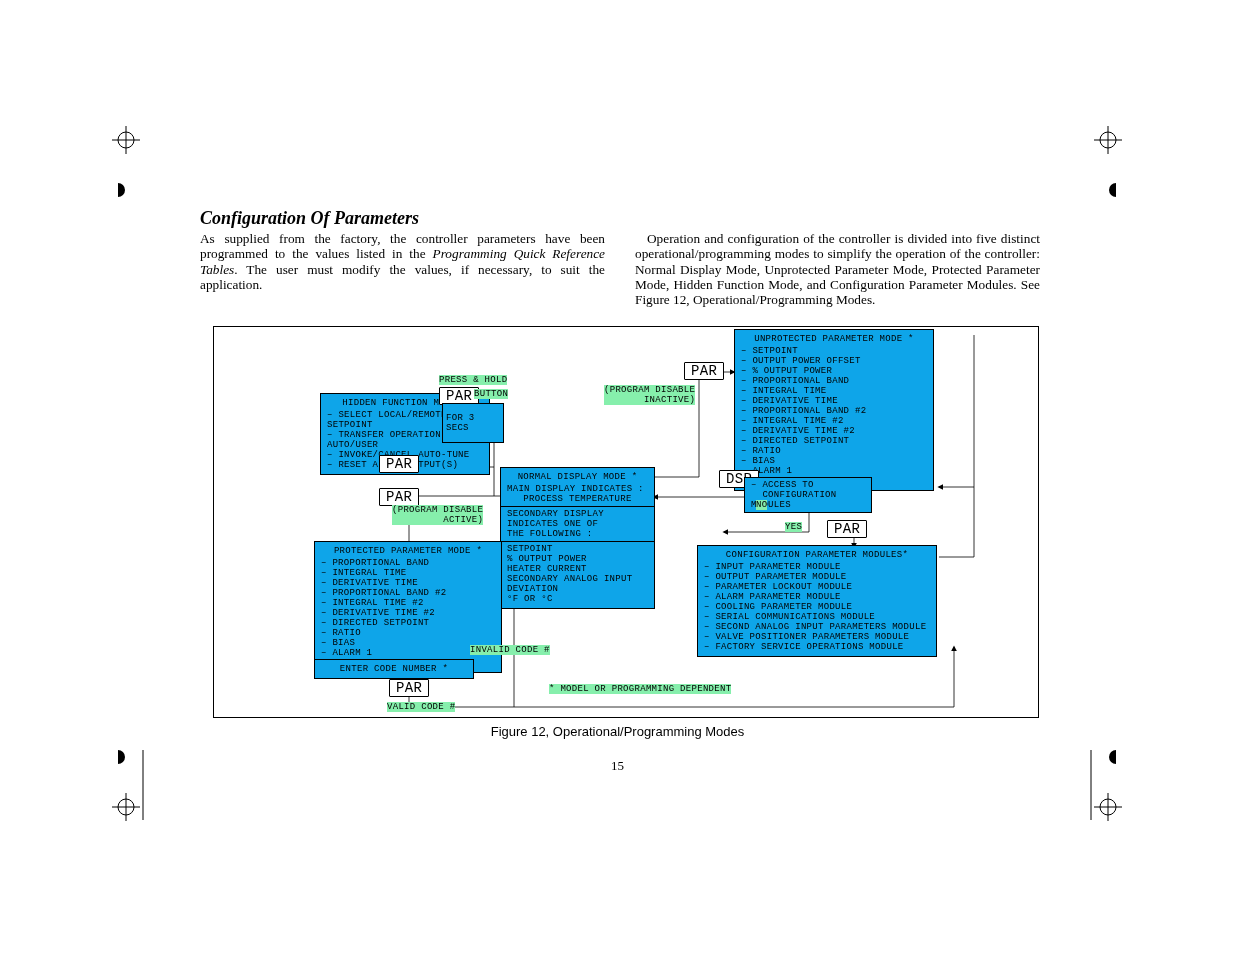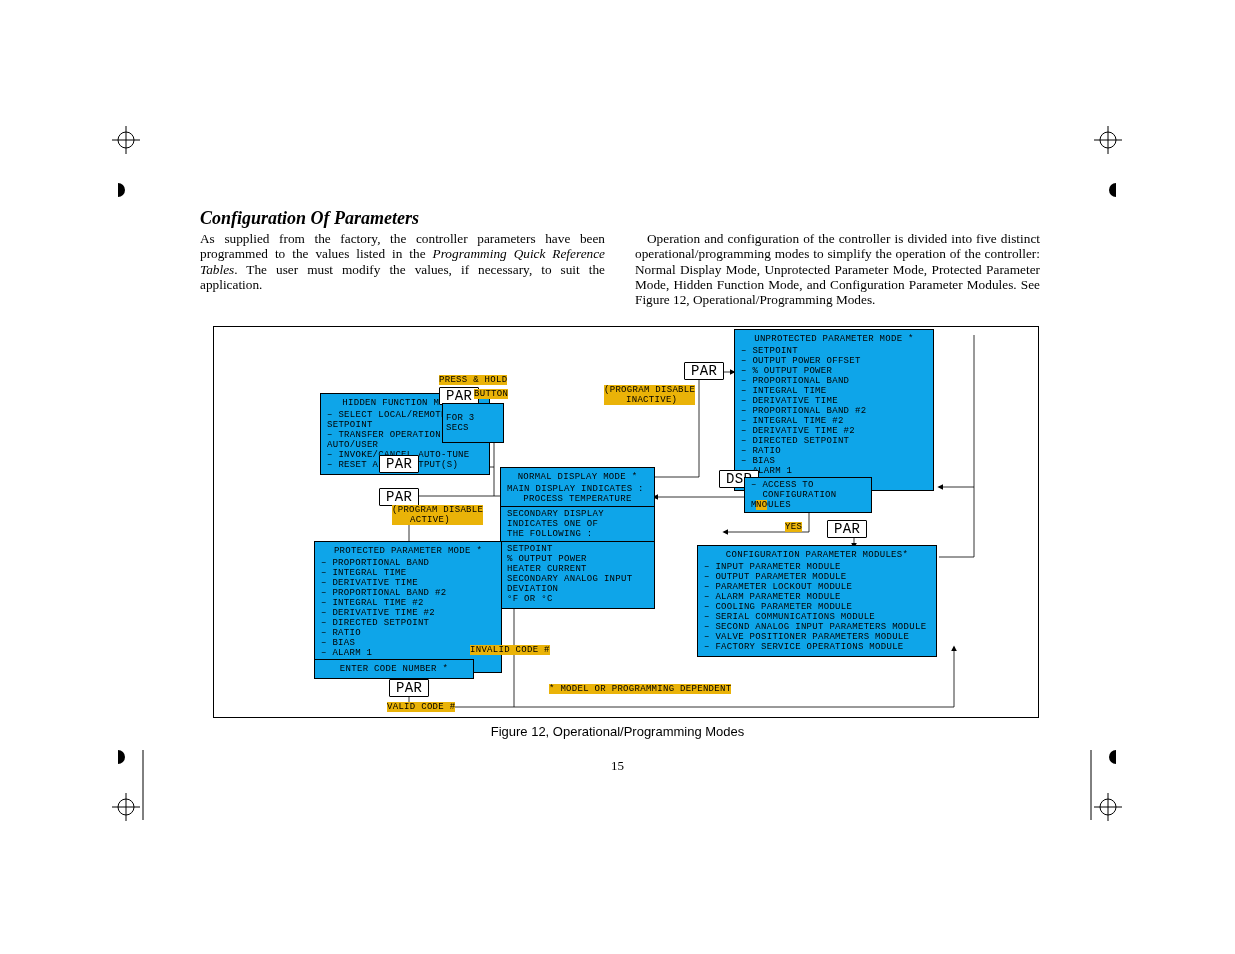--- a/index.html
+++ b/index.html
@@ -101,22 +101,23 @@
     border: 0.8px solid #000;
     border-radius: 1px;
     padding: 1px 6px;
     font-size: 14px;
     background: #fff;
     line-height: 1;
   }
   .label {
     position: absolute;
     font-size: 9px;
-    background: #eab308;
+    background: #86efac;
     white-space: nowrap;
+    text-align: right;
   }
   .svg-lines {
     position: absolute;
     left: 0; top: 0; width: 100%; height: 100%;
     pointer-events: none;
   }
 </style>
 </head>
 <body>
 

